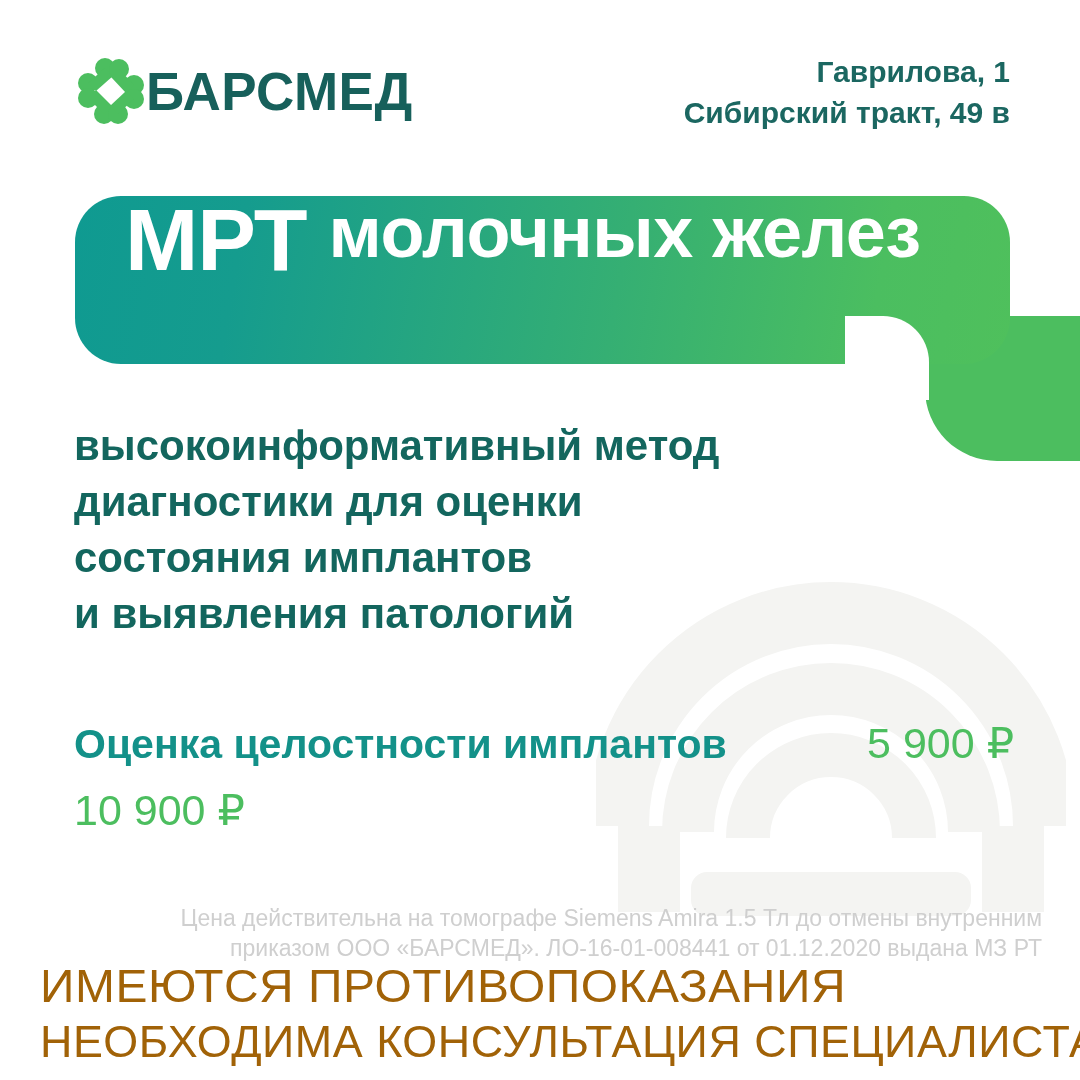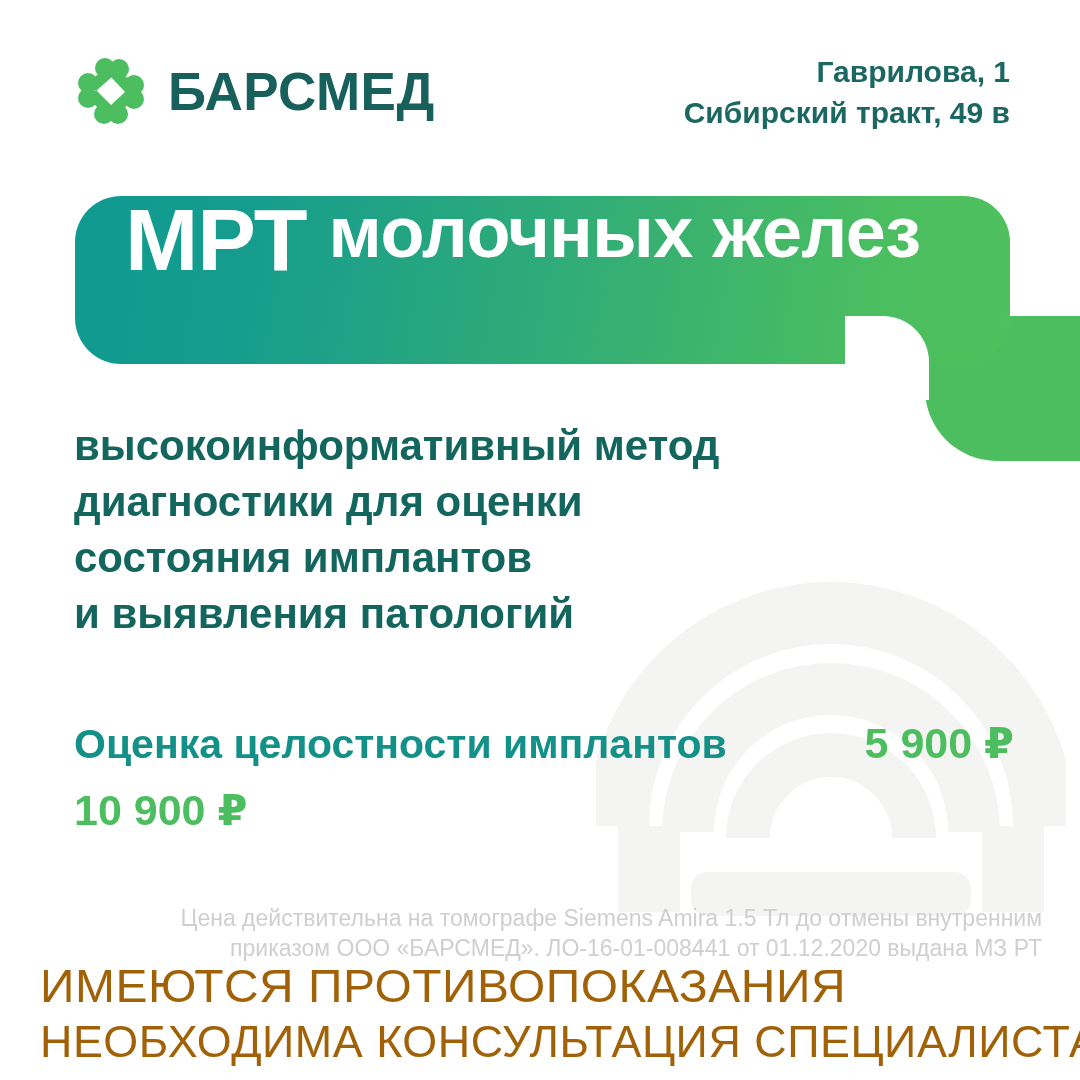--- a/index.html
+++ b/index.html
@@ -34,21 +34,20 @@
     width: 1080px;
     height: 170px;
     z-index: 3;
   }
   .logo {
     position: absolute;
     left: 76px;
     top: 56px;
     display: flex;
     align-items: center;
-    gap: 22px;
   }
   .logo-mark { width: 70px; height: 70px; display: block; }
   .logo-word {
     font-size: 53px;
     font-weight: bold;
     letter-spacing: 0.5px;
     color: #17605B;
     line-height: 1;
     white-space: nowrap;
   }
@@ -157,21 +156,21 @@
   .price-label {
     color: #139189;
     font-size: 41px;
     font-weight: bold;
     line-height: 1.28;
     white-space: nowrap;
   }
   .price-value {
     color: #4CBE5F;
     font-size: 43px;
-    font-weight: bold;
+    font-weight: normal;
     line-height: 1.28;
     white-space: nowrap;
     text-align: right;
   }
 
   
   .fineprint {
     position: absolute;
     left: 42px;
     top: 903px;

